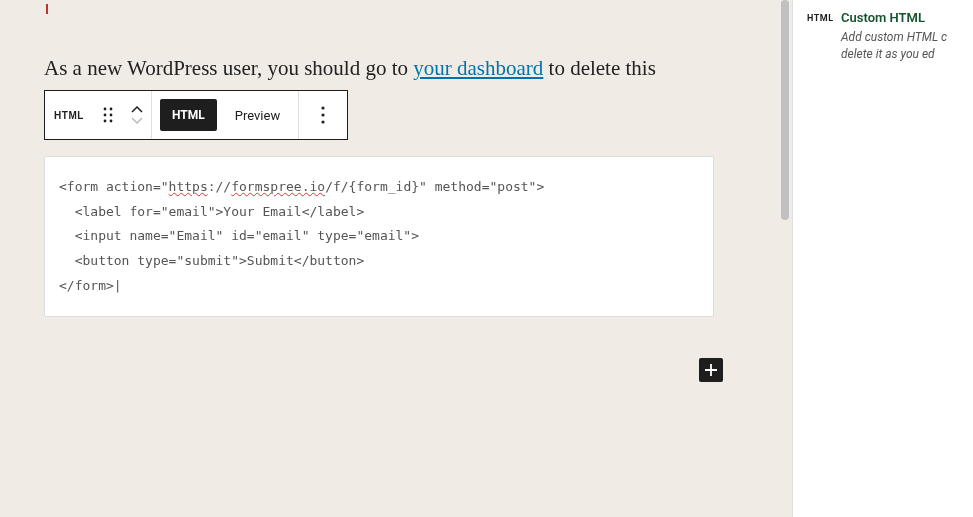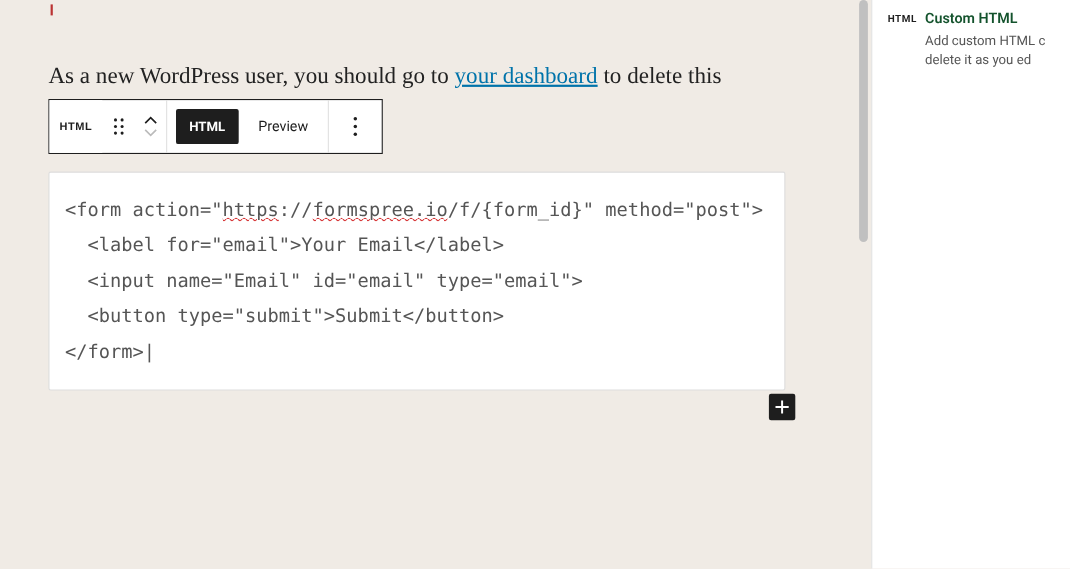--- a/index.html
+++ b/index.html
@@ -117,21 +117,21 @@
   .code-block {
     position: absolute;
     left: 44px;
     top: 152px;
     width: 670px;
     background: #fff;
     border: 1px solid #ddd;
     border-radius: 2px;
     padding: 18px 14px;
     font-family: Menlo, Consolas, monospace;
-    font-size: 17px;
+    font-size: 13px;
     color: #555;
     line-height: 1.9;
     white-space: pre;
   }
   .code-block .squig {
     text-decoration: underline wavy #d63638;
     text-decoration-thickness: 1px;
   }
   .code-cursor {
     display:inline;
@@ -192,20 +192,21 @@
     font-size: 13px;
     font-weight: 600;
     color: #14532d;
   }
   .sb-desc {
     font-size: 12px;
     color: #555;
     margin-top: 4px;
     line-height: 1.4;
     white-space: nowrap;
+    font-style: italic;
   }
 </style>
 </head>
 <body>
 
 <div class="editor-area">
   <div class="cursor-mark"></div>
 
   <p class="paragraph">
     <span>As a new WordPress user, you should go to </span><a href="#">your dashboard</a><span> to delete this</span>

